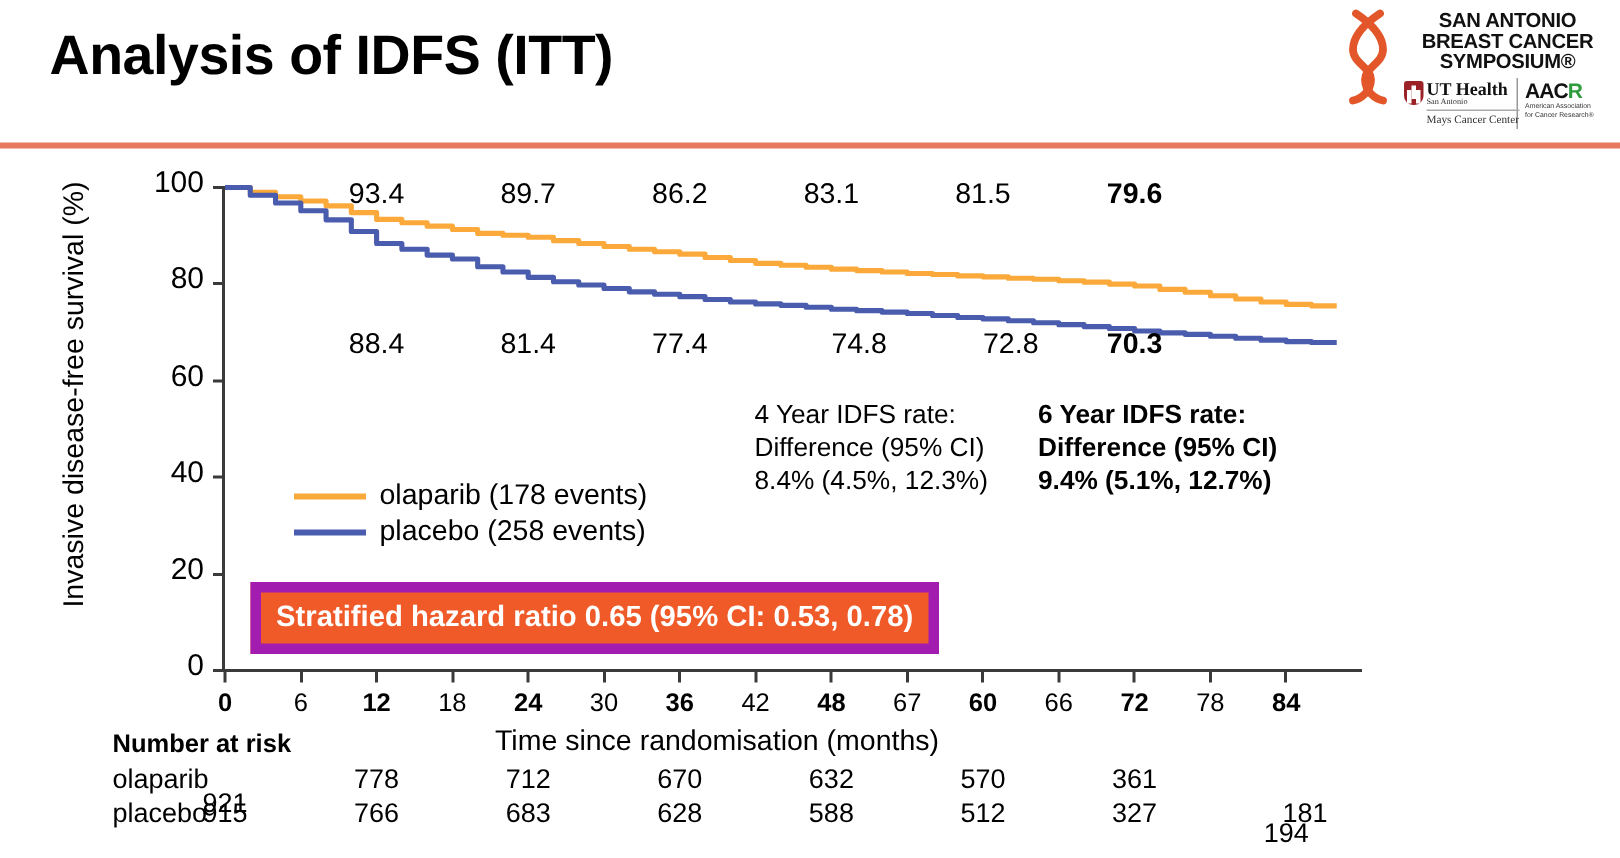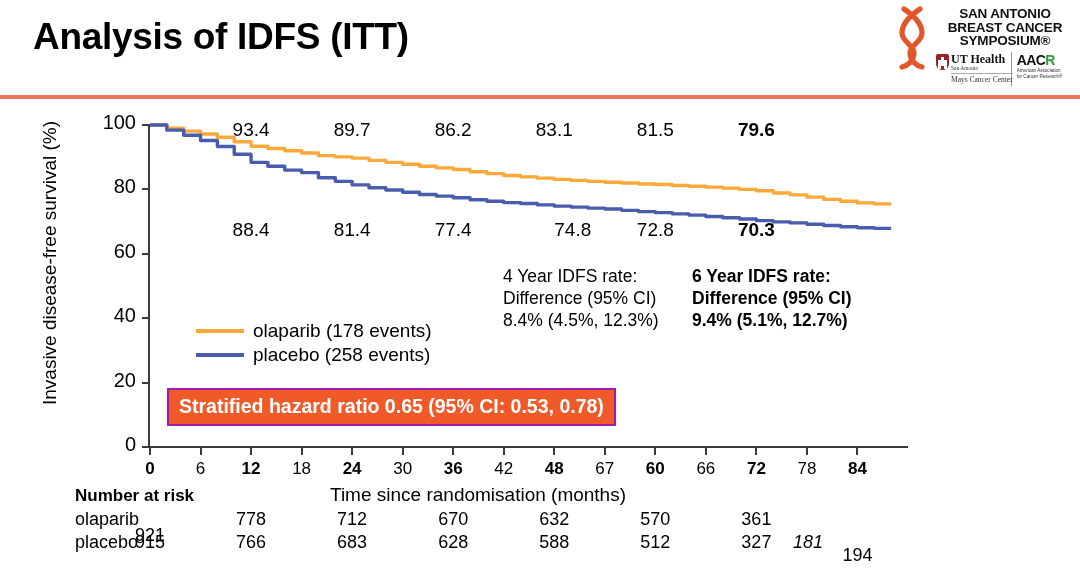--- a/index.html
+++ b/index.html
@@ -70,21 +70,21 @@
   #legend{position:absolute;left:196px;top:222px;}
   .leg-row{display:flex;align-items:center;height:24px;}
   .leg-line{width:48px;height:4px;margin-right:9px;}
   .leg-text{font-size:19px;color:#000;white-space:nowrap;}
   
   .annot{position:absolute;font-size:17.5px;line-height:22px;color:#000;white-space:nowrap;}
   .annot.b{font-weight:bold;}
   
   #hr-banner{
     position:absolute;left:167px;top:291px;
-    background:#F05A28;border:2px solid #a21caf;
+    background:#F05A28;border:7px solid #a21caf;
     padding:5px 10px 6px 10px;
   }
   #hr-text{font-size:19.5px;font-weight:bold;color:#ffffff;white-space:nowrap;}
   
   #risk{position:absolute;left:0;top:483px;width:1080px;height:89px;}
   #risk-title{position:absolute;left:75px;top:3px;font-size:17px;font-weight:bold;color:#000;}
   .risk-rowlabel{position:absolute;left:75px;font-size:18px;color:#000;}
   .risk-val{position:absolute;font-size:18px;color:#000;text-align:center;width:60px;}
 </style>
 </head>
@@ -183,21 +183,21 @@
       <div class="dlabel" style="left: 214.067px; top: 22px;">93.4</div>
       <div class="dlabel" style="left: 315.133px; top: 22px;">89.7</div>
       <div class="dlabel" style="left: 416.2px; top: 22px;">86.2</div>
       <div class="dlabel" style="left: 517.267px; top: 22px;">83.1</div>
       <div class="dlabel" style="left: 618.333px; top: 22px;">81.5</div>
       <div class="dlabel b" style="left: 719.4px; top: 22px;">79.6</div>
       <div class="dlabel" style="left: 214.067px; top: 122px;">88.4</div>
       <div class="dlabel" style="left: 315.133px; top: 122px;">81.4</div>
       <div class="dlabel" style="left: 416.2px; top: 122px;">77.4</div>
       <div class="dlabel" style="left: 517.267px; top: 122px; text-align: right;">74.8</div>
-      <div class="dlabel" style="left: 618.333px; top: 122px;">72.8</div>
+      <div class="dlabel" style="left: 618.333px; top: 122px; text-align: right;">72.8</div>
       <div class="dlabel b" style="left: 719.4px; top: 122px;">70.3</div>
     </div>
 
   <div id="legend">
       <div class="leg-row">
         <div class="leg-line" style="background: rgb(250, 169, 58);"></div>
         <div class="leg-text">olaparib (178 events)</div>
       </div>
       <div class="leg-row">
         <div class="leg-line" style="background: rgb(74, 92, 173);"></div>
@@ -235,15 +235,15 @@
       <div class="risk-val" style="left: 726.4px; top: 26px;">361</div>
       <div class="risk-val" style="left: 827.467px; top: 26px; margin-top: 36px;">194</div>
       <div class="risk-rowlabel" style="top: 49px;">placebo</div>
       <div class="risk-val" style="left: 120px; top: 49px;">915</div>
       <div class="risk-val" style="left: 221.067px; top: 49px;">766</div>
       <div class="risk-val" style="left: 322.133px; top: 49px;">683</div>
       <div class="risk-val" style="left: 423.2px; top: 49px;">628</div>
       <div class="risk-val" style="left: 524.267px; top: 49px;">588</div>
       <div class="risk-val" style="left: 625.333px; top: 49px;">512</div>
       <div class="risk-val" style="left: 726.4px; top: 49px;">327</div>
-      <div class="risk-val" style="left: 778px; top: 49px; font-style: italic;">181</div>
+      <div class="risk-val" style="left: 840px; top: 49px;">181</div>
     </div>
 </div>
 
 </body></html>

